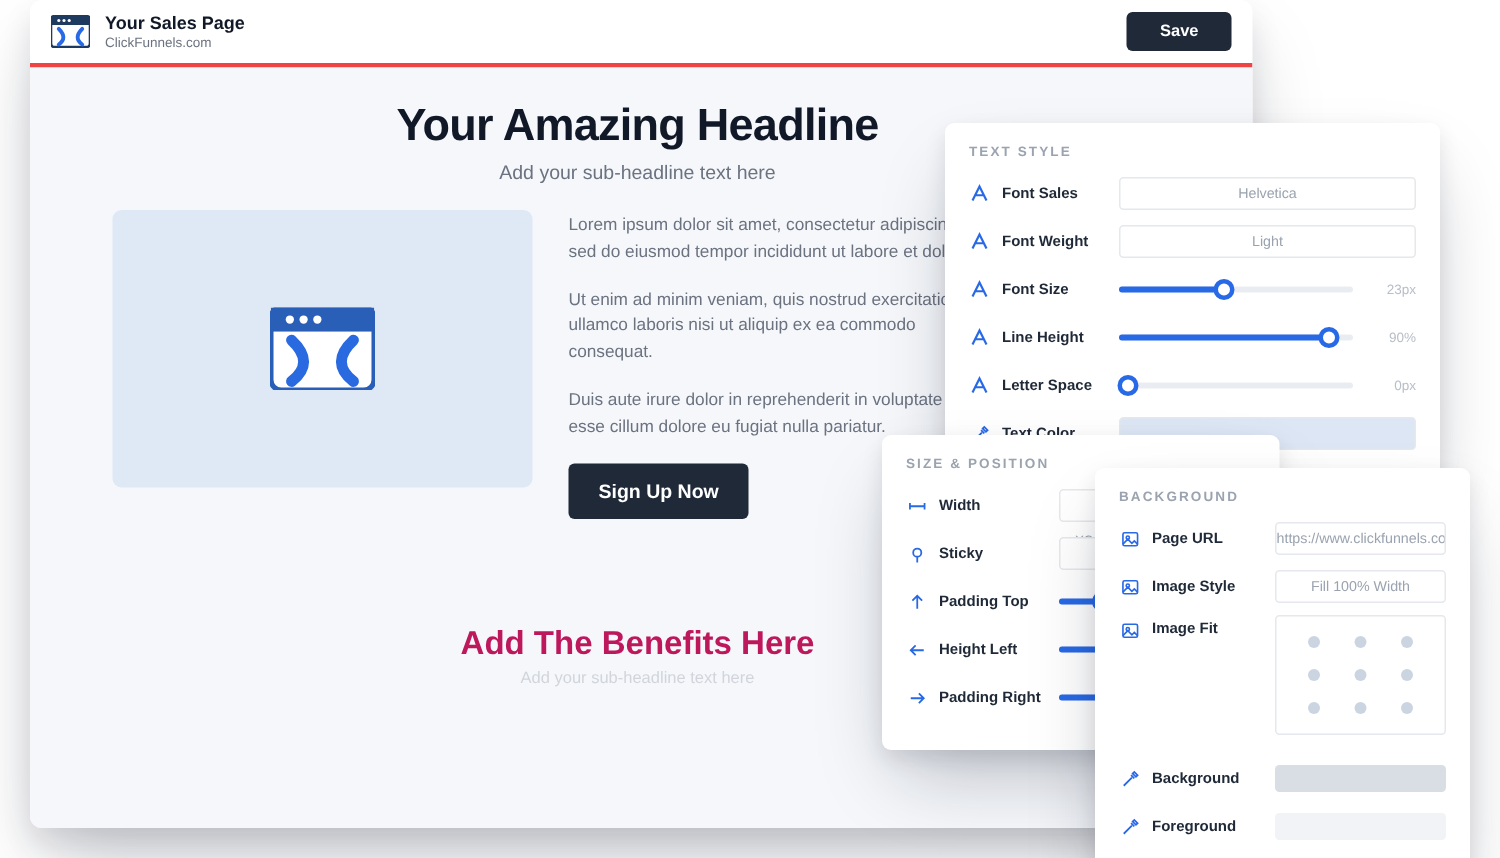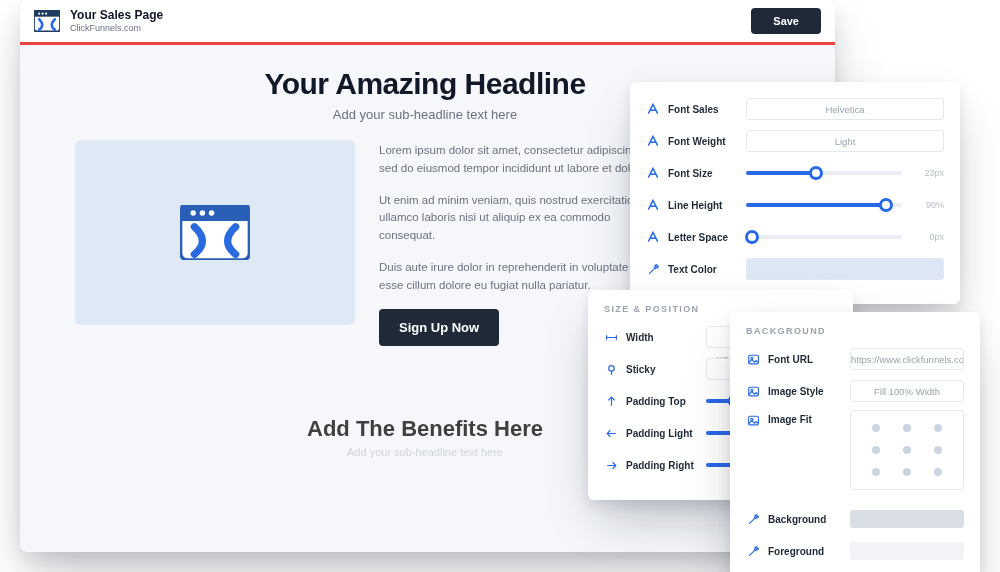--- a/index.html
+++ b/index.html
@@ -17,21 +17,21 @@
   .canvas { background:#f5f7fa; height:calc(100% - 40px); padding:22px 60px 0 55px; overflow:hidden;}
   .headline { text-align:center; font-size:30px; font-weight:800; color:#111827; letter-spacing:-.5px;}
   .subhead { text-align:center; font-size:13px; color:#6b7280; margin-top:6px;}
   .row { display:flex; gap:24px; margin-top:18px; }
   .img-box { width:280px; height:185px; background:#dfe8f5; border-radius:6px; display:flex; align-items:center; justify-content:center;}
   .img-box svg { width:70px; height:55px; }
   .text-col { flex:1; padding-top:2px;}
   .text-col p { font-size:11.5px; color:#6b7280; line-height:1.55; margin-bottom:14px; max-width:280px;}
   .cta { background:#1f2937; color:#fff; font-size:13px; font-weight:700; padding:11px 20px; border:none; border-radius:4px; display:inline-block;}
   .sect2 { margin-top:70px; text-align:center; }
-  .sect2 .h2 { font-size:22px; font-weight:800; color:#404040;margin-top:48px;}
+  .sect2 .h2 { font-size:22px; font-weight:800; color:#be185d;margin-top:48px;}
   .sect2 .s2 { font-size:11px; color:#d1d5db; margin-top:4px;}
 
   
   .panel { position:absolute; background:#fff; border-radius:6px; box-shadow:0 25px 50px -12px rgba(15,23,42,.28), 0 6px 14px rgba(15,23,42,.1); padding:14px 16px 16px 16px; }
   .panel-title { font-size:9px; font-weight:700; letter-spacing:1.4px; color:#9aa3af; margin-bottom:10px; }
   .prop { display:flex; align-items:center; height:26px; margin-bottom:6px; gap:8px;}
   .prop .ic { width:14px; flex:0 0 14px; display:flex; align-items:center; justify-content:center;}
   .prop .ic svg { stroke:#2869e6; fill:none; }
   .prop .lbl { font-size:10px; font-weight:700; color:#1f2937; flex:0 0 70px; }
   .panel3 .prop .lbl { flex:0 0 74px;}
@@ -109,20 +109,21 @@
       </div>
 
       <div class="sect2">
         <div class="h2">Add The Benefits Here</div>
         <div class="s2">Add your sub-headline text here</div>
       </div>
     </div>
   </div>
 
   <div class="panel panel1">
+    <div class="panel-title">TEXT STYLE</div>
 
     <div class="prop">
       <span class="ic">
           <svg width="14" height="14" viewBox="0 0 24 24" stroke-width="2.5">
             <path d="M4 20 L12 4 L20 20 M7 14 H17"></path>
           </svg>
         </span>
       <span class="lbl">Font Sales</span>
       <div class="field">Helvetica</div>
     </div>
@@ -231,21 +232,21 @@
             <div class="thumb" style="left:22%"></div>
           </div>
         </div>
     </div>
     <div class="prop">
       <span class="ic">
           <svg width="13" height="13" viewBox="0 0 24 24" stroke-width="2.2">
             <path d="M20 12 H4 M10 6 L4 12 L10 18"></path>
           </svg>
         </span>
-      <span class="lbl">Padding Light</span>
+      <span class="lbl">Height Left</span>
       <div class="slider">
           <div class="track">
             <div class="fill" style="width:55%"></div>
             <div class="thumb" style="left:55%"></div>
           </div>
         </div>
     </div>
     <div class="prop">
       <span class="ic">
           <svg width="13" height="13" viewBox="0 0 24 24" stroke-width="2.2">
@@ -266,21 +267,21 @@
     <div class="panel-title">BACKGROUND</div>
 
     <div class="prop">
       <span class="ic">
           <svg width="13" height="13" viewBox="0 0 24 24" stroke-width="2">
             <rect x="3" y="4" width="18" height="16" rx="2"></rect>
             <circle cx="9" cy="10" r="2"></circle>
             <path d="M3 18 L9 12 L14 17 L17 14 L21 18"></path>
           </svg>
         </span>
-      <span class="lbl">Font URL</span>
+      <span class="lbl">Page URL</span>
       <div class="field left">https://www.clickfunnels.com/images</div>
     </div>
     <div class="prop">
       <span class="ic">
           <svg width="13" height="13" viewBox="0 0 24 24" stroke-width="2">
             <rect x="3" y="4" width="18" height="16" rx="2"></rect>
             <circle cx="9" cy="10" r="2"></circle>
             <path d="M3 18 L9 12 L14 17 L17 14 L21 18"></path>
           </svg>
         </span>

